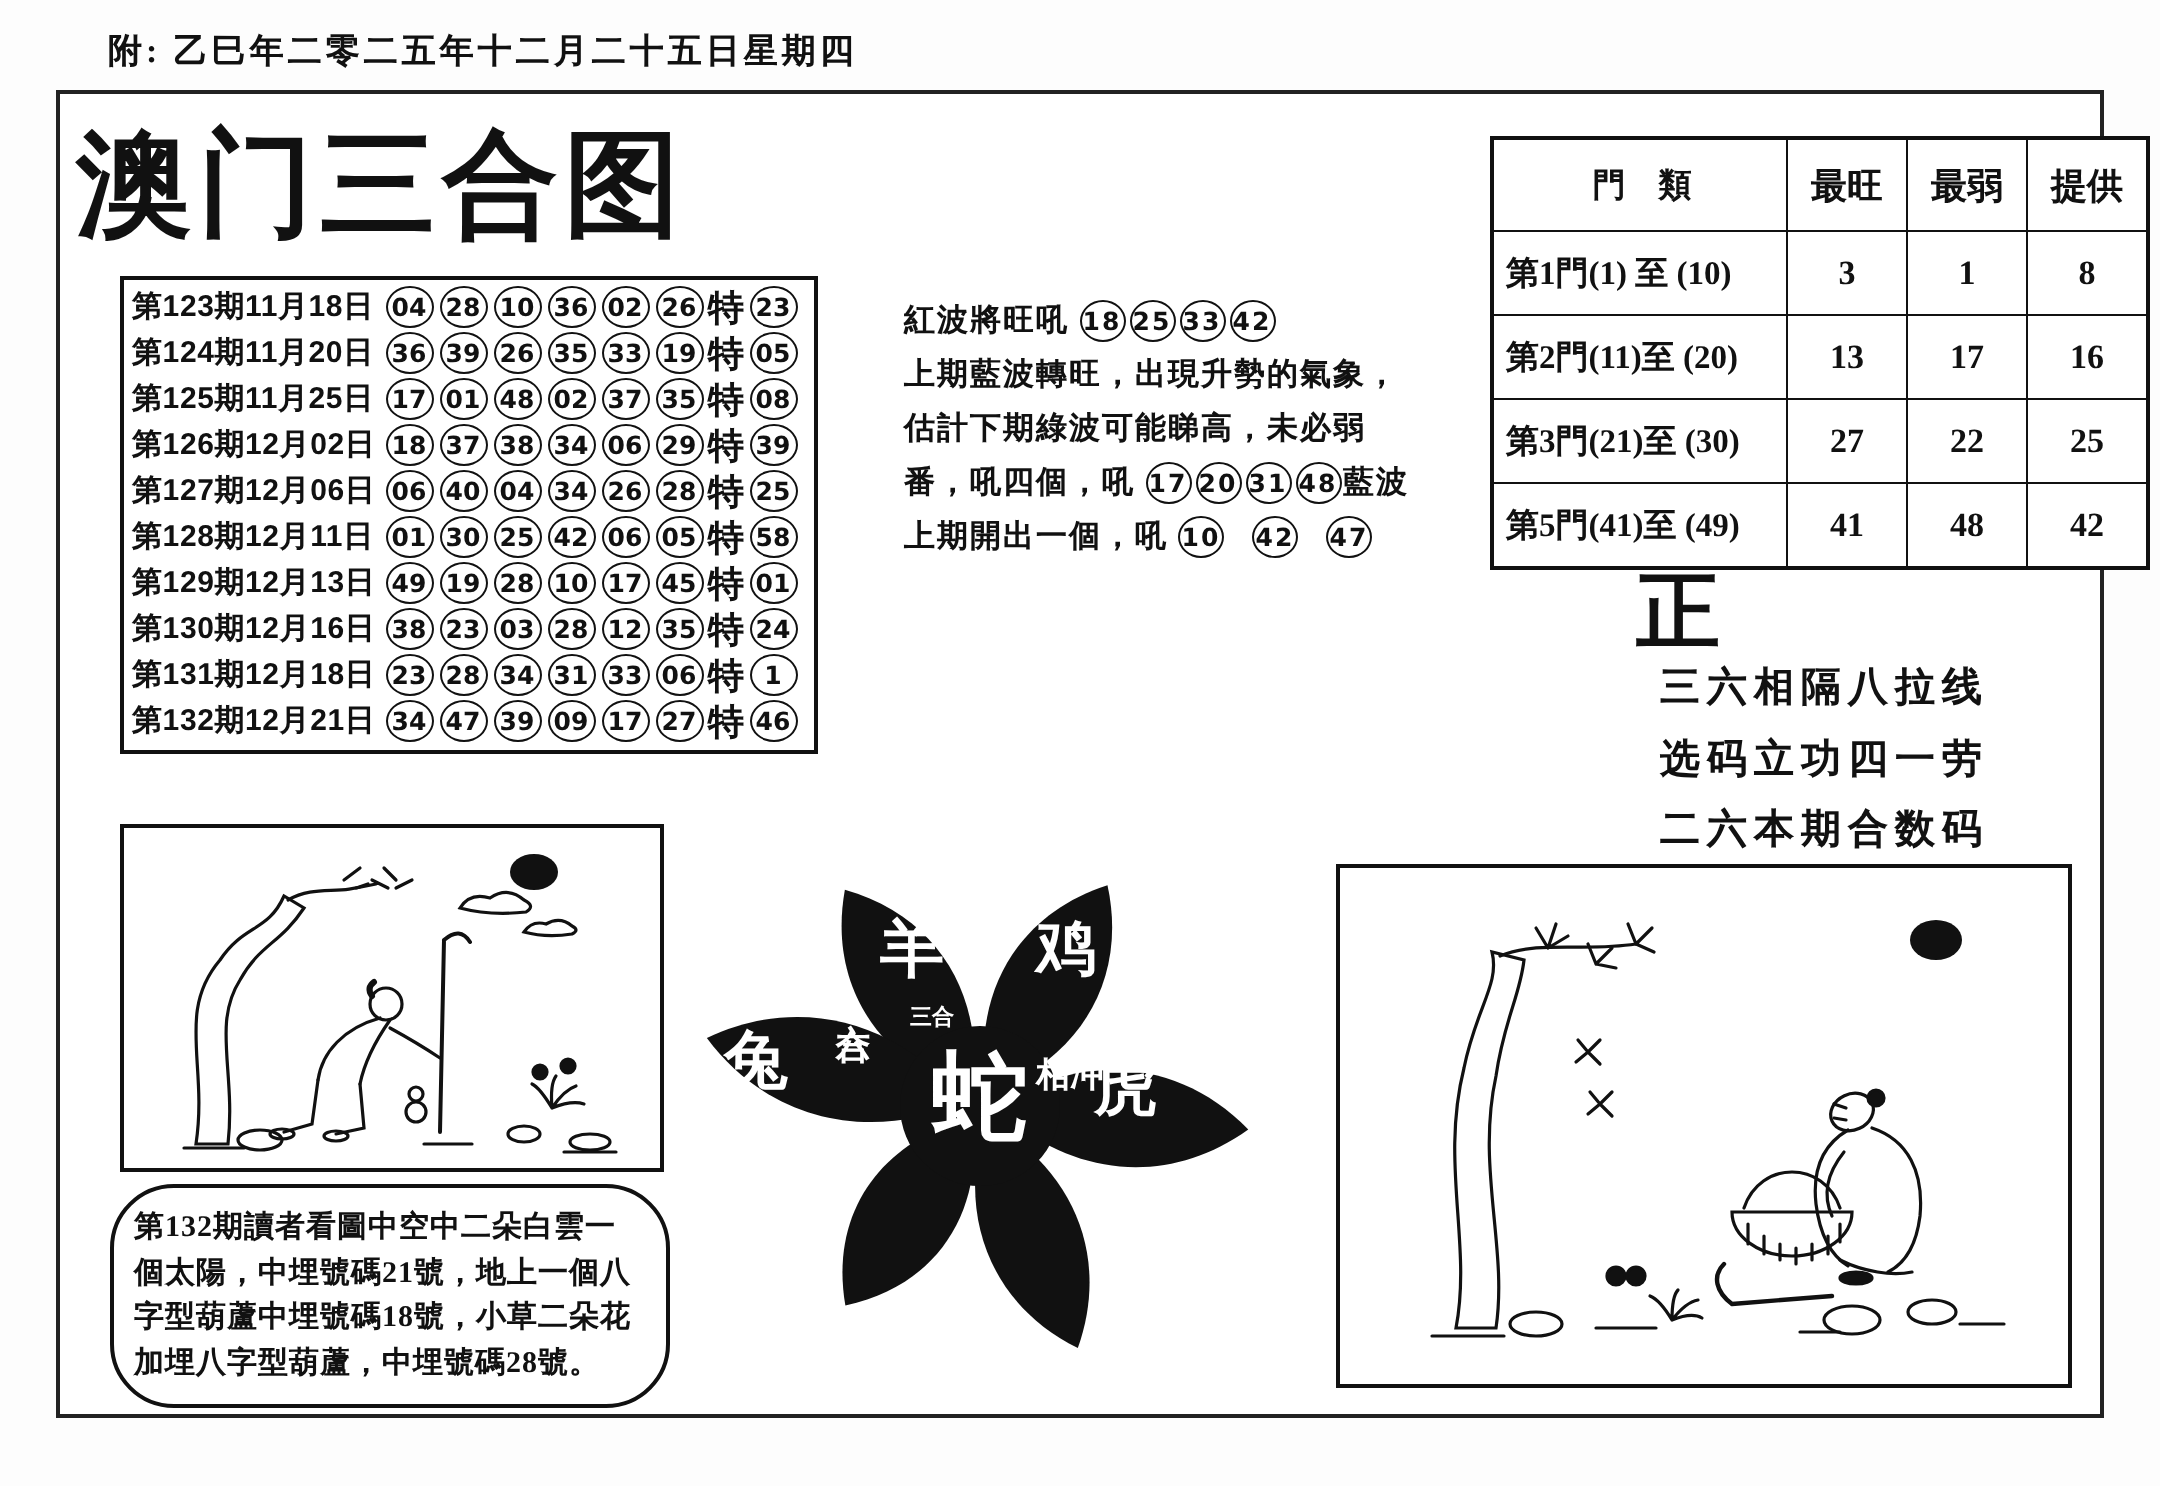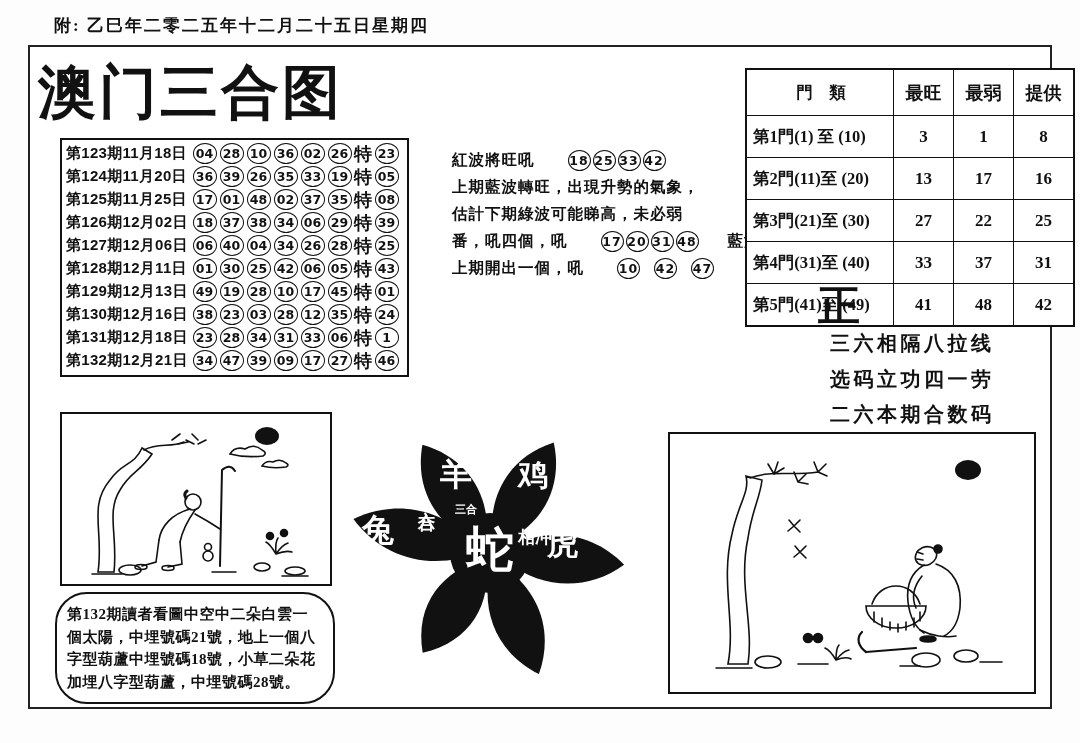--- a/index.html
+++ b/index.html
@@ -16,21 +16,21 @@
   #results-box{left:60px;top:138px;width:326px;height:233px;border:2px solid #111;padding:2px 15px 0 4px;background:#fff;}
   .result-row{display:flex;align-items:center;height:23px;}
   .result-label{font:700 15px "Liberation Sans",sans-serif;width:125px;flex:none;letter-spacing:0.3px;}
   .num-circle{display:inline-flex;width:22px;height:19px;border:1.5px solid #111;border-radius:50%;
               align-items:center;justify-content:center;font:700 12.5px "DejaVu Sans",sans-serif;
               margin:0 1.5px;flex:none;background:#fff;}
   .special-label{font:700 18px "Liberation Sans",sans-serif;margin:0 1px;flex:none;}
   
   #commentary{left:452px;top:147px;width:280px;}
   .c-line{height:27px;display:flex;align-items:center;font:700 15.5px "Liberation Serif",serif;
-          letter-spacing:1px;white-space:nowrap;gap:28px;}
+          letter-spacing:1px;white-space:nowrap;}
   .c-line .num-circle{width:21px;height:19px;font-size:12.5px;margin:0 1px;}
   .cg{display:inline-flex;align-items:center;margin-left:4px;}
   .cg.spread .num-circle{margin-right:13px;}
   
   #gate-table{left:745px;top:68px;border-collapse:collapse;background:#fff;}
   #gate-table th,#gate-table td{border:1.6px solid #111;font-family:"Liberation Serif",serif;
        font-weight:700;text-align:center;padding:4px;height:33px;}
   #gate-table th{font-size:18px;height:37px;}
   #gate-table td{font-size:17px;}
   #gate-table .cat-col{width:136px;text-align:left;padding-left:6px;font-size:16.5px;}
@@ -123,21 +123,21 @@
         </div>
         <div class="result-row">
           <span class="result-label">第128期12月11日</span>
           <span class="num-circle">01</span>
           <span class="num-circle">30</span>
           <span class="num-circle">25</span>
           <span class="num-circle">42</span>
           <span class="num-circle">06</span>
           <span class="num-circle">05</span>
           <span class="special-label">特</span>
-          <span class="num-circle">43</span>
+          <span class="num-circle">58</span>
         </div>
         <div class="result-row">
           <span class="result-label">第129期12月13日</span>
           <span class="num-circle">49</span>
           <span class="num-circle">19</span>
           <span class="num-circle">28</span>
           <span class="num-circle">10</span>
           <span class="num-circle">17</span>
           <span class="num-circle">45</span>
           <span class="special-label">特</span>
@@ -233,26 +233,20 @@
           <td class="num-col">17</td>
           <td class="num-col">16</td>
         </tr>
         <tr>
           <td class="cat-col">第3門(21)至 (30)</td>
           <td class="num-col">27</td>
           <td class="num-col">22</td>
           <td class="num-col">25</td>
         </tr>
         <tr>
-          <td class="cat-col">第4門(31)至 (40)</td>
-          <td class="num-col">33</td>
-          <td class="num-col">37</td>
-          <td class="num-col">31</td>
-        </tr>
-        <tr>
           <td class="cat-col">第5門(41)至 (49)</td>
           <td class="num-col">41</td>
           <td class="num-col">48</td>
           <td class="num-col">42</td>
         </tr>
       </tbody>
   </table>
 
   <div id="big-char" class="abs">正</div>
   <div id="verse" class="abs">

